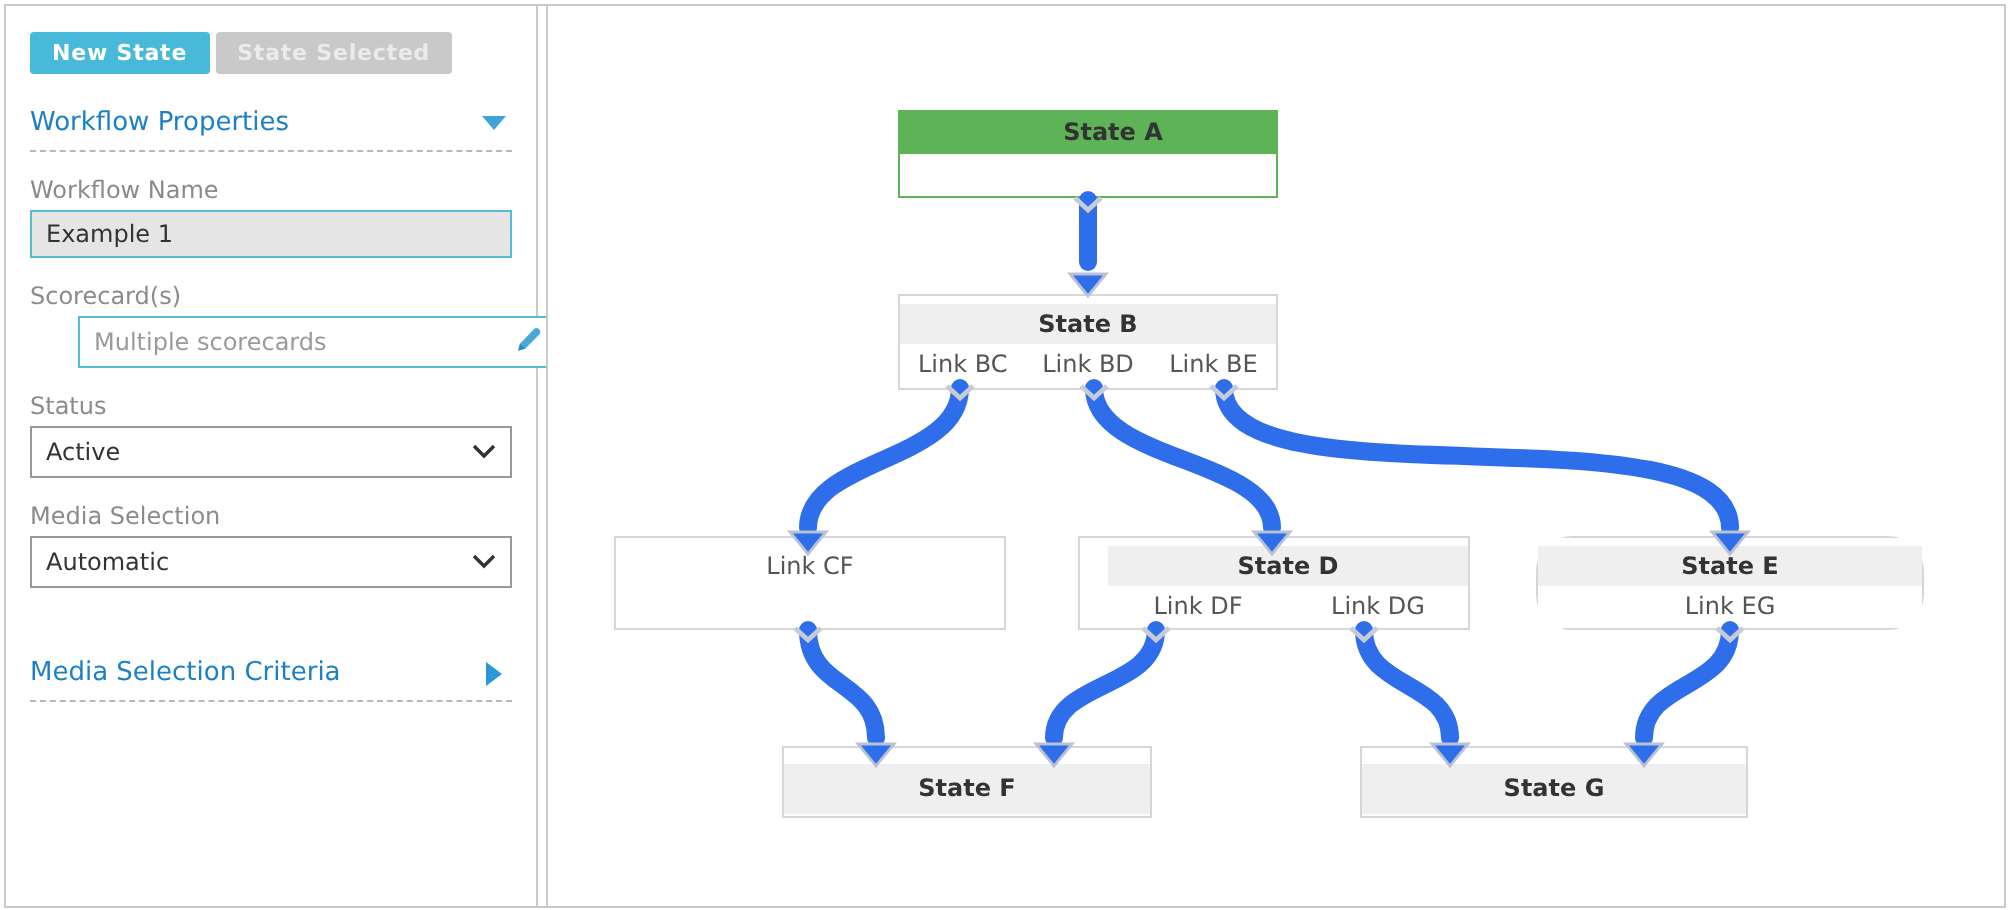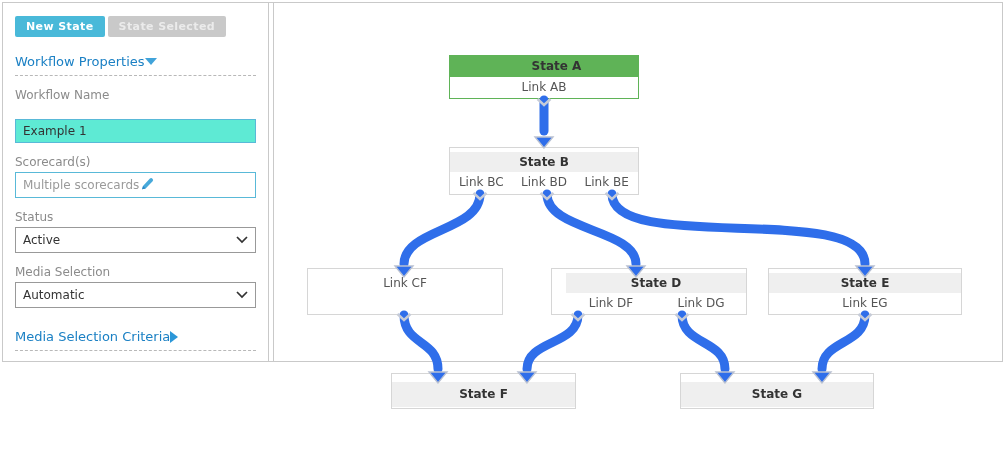--- a/index.html
+++ b/index.html
@@ -1,63 +1,63 @@
 <!DOCTYPE html>
 <html><head>
 <meta charset="utf-8">
 <style>
   * { box-sizing: border-box; margin: 0; padding: 0; }
   html, body { width: 1006px; height: 455px; background: #fff; overflow: hidden; }
   body { font-family: "DejaVu Sans", "Liberation Sans", sans-serif; }
 
   .app {
-    position: absolute; left: 2px; top: 2px; width: 1001px; height: 360px;
+    position: absolute; left: 2px; top: 2px; width: 1001px; height: 452px;
     border: 1px solid #c9c9c9; background: #fff;
   }
 
   
   .sidebar {
     position: absolute; left: 0; top: 0; bottom: 0; width: 266px;
     border-right: 1px solid #c9c9c9; padding: 13px 12px 0 12px; background: #fff;
   }
   .btn-row { display: flex; gap: 3px; }
   .btn {
     border: none; border-radius: 2px; font-family: inherit;
     font-size: 11px; font-weight: bold; letter-spacing: .4px;
     padding: 4px 11px; cursor: pointer; line-height: 13px;
   }
   .btn-primary { background: #49b9d9; color: #ffffff; }
   .btn-disabled { background: #c9c9c9; color: #ebebeb; }
 
   .section-head {
-    margin-top: 17px; display: flex; align-items: center; 
+    margin-top: 17px; display: flex; align-items: center; justify-content: space-between;
     color: #1b80c4; font-size: 13px; cursor: pointer;
   }
   .tri-down {
     width: 0; height: 0; margin-right: 3px;
     border-left: 6px solid transparent; border-right: 6px solid transparent;
     border-top: 7px solid #41a3da;
   }
   .tri-right {
     width: 0; height: 0; margin-right: 5px;
     border-top: 6px solid transparent; border-bottom: 6px solid transparent;
     border-left: 8px solid #2b97d8;
   }
   .dashed { margin-top: 6px; border-top: 1px dashed #b8b8b8; height: 0; }
 
   .field-label { margin-top: 12px; font-size: 12px; color: #8b8b8b; }
   .text-input {
-    margin-top: 17px; width: 100%; height: 24px; border: 1px solid #59b9d8;
+    margin-top: 3px; width: 100%; height: 24px; border: 1px solid #59b9d8;
     font-family: inherit; font-size: 12px; color: #333; padding: 0 7px; outline: none;
-    background: #5eead4;
+    background: #e5e5e5;
   }
   .scorebox {
     margin-top: 3px; width: 100%; height: 26px; border: 1px solid #59b9d8;
-    display: flex; align-items: center; 
-    padding: 1px 7px; background: #fff; cursor: pointer;
+    display: flex; align-items: center; justify-content: space-between;
+    padding: 1px 7px; background: #fff; cursor: pointer; margin-left: 24px;
   }
   .scorebox .hint { font-size: 12px; color: #9a9a9a; }
   .selwrap { position: relative; margin-top: 3px; }
   .select {
     width: 100%; height: 26px; border: 1px solid #999; background: #fff;
     font-family: inherit; font-size: 12px; color: #333; padding: 0 22px 0 7px;
     appearance: none; -webkit-appearance: none; -moz-appearance: none; border-radius: 0;
     outline: none; cursor: pointer;
   }
   .selwrap svg { position: absolute; right: 8px; top: 9px; pointer-events: none; }
@@ -132,65 +132,62 @@
     <div class="field-label">Media Selection</div>
     <div class="selwrap">
       <select class="select">
         <option>Automatic</option>
       </select>
       <svg width="12" height="8" viewBox="0 0 12 8">
         <polyline points="1,1 6,6 11,1" fill="none" stroke="#333" stroke-width="1.7"></polyline>
       </svg>
     </div>
 
-    <div class="section-head" style="margin-top:21px;">
+    <div class="section-head" style="margin-top:35px;">
       <span>Media Selection Criteria</span>
       <span class="tri-right"></span>
     </div>
     <div class="dashed"></div>
 
   </div>
 
   <div class="main">
     <div class="diagram">
 
       <div class="state green" style="left:175px; top:52px; width:190px; height:44px;">
         <div class="hdr">State A</div>
-        <div class="links">
-          <span>Link AB</span>
-        </div>
       </div>
 
       <div class="state" style="left:175px; top:144px; width:190px; height:48px;">
         <div class="pad4"></div>
         <div class="hdr">State B</div>
         <div class="links">
           <span>Link BC</span>
           <span>Link BD</span>
           <span>Link BE</span>
         </div>
       </div>
 
       <div class="state" style="left:33px; top:265px; width:196px; height:47px;">
         <div class="pad4"></div>
         <div class="links">
           <span>Link CF</span>
         </div>
       </div>
 
-      <div class="state" style="left:277px; top:265px; width:196px; height:47px;padding-left:14px;">
+      <div class="state" style="left:265px; top:265px; width:196px; height:47px;padding-left:14px;">
         <div class="pad4"></div>
         <div class="hdr">State D</div>
         <div class="links">
           <span>Link DF</span>
           <span>Link DG</span>
         </div>
       </div>
 
-      <div class="state" style="left:494px; top:265px; width:194px; height:47px;">
+      <div class="state" style="left:494px; top:265px; width:194px; height:47px;border-radius:18px;">
         <div class="pad4"></div>
         <div class="hdr">State E</div>
         <div class="links">
           <span>Link EG</span>
         </div>
       </div>
 
       <div class="state" style="left:117px; top:370px; width:185px; height:36px;">
         <div class="pad8"></div>
         <div class="hdr" style="line-height:25px;">State F</div>

